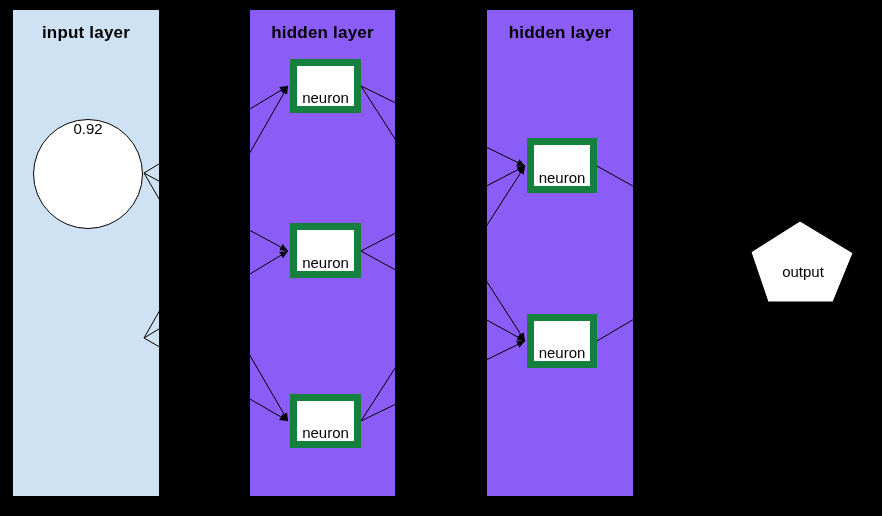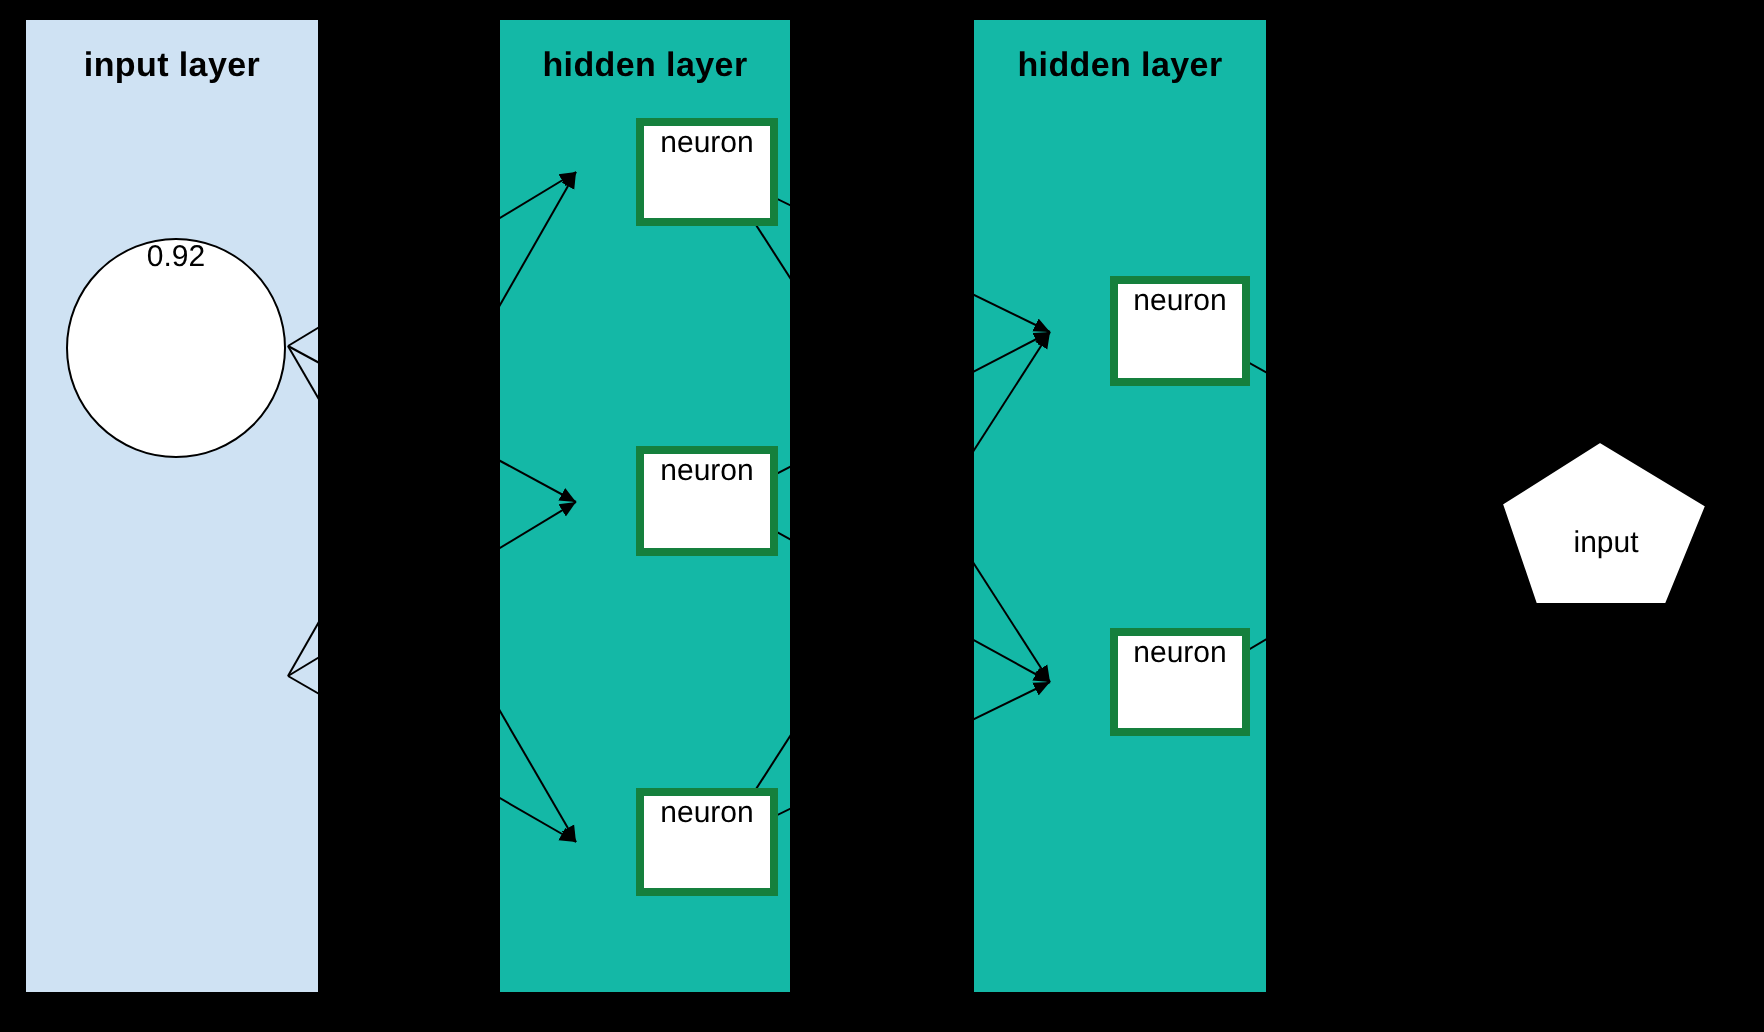--- a/index.html
+++ b/index.html
@@ -9,21 +9,21 @@
   }
   #canvas {
     position: relative;
     width: 882px; height: 516px;
     background: #000;
     overflow: hidden;
   }
   .panel {
     position: absolute;
     top: 10px; height: 486px;
-    background: #14b8a6;
+    background: #8b5cf6;
   }
   .panel.input { background: #cfe2f3; }
   .layer-title {
     position: absolute;
     top: 13px; left: 0; width: 100%;
     text-align: center;
     font-size: 17px; font-weight: bold; color: #000;
     letter-spacing: 0.2px;
   }
   .node-circle {
@@ -31,25 +31,24 @@
     background: #fff;
     border: 1px solid #000;
     border-radius: 50%;
     display: flex; justify-content: center;
     font-size: 15px; color: #000;
     box-sizing: border-box;
   }
   .node-rect {
     position: absolute;
     background: #fff;
-    border: 4px solid #15803d;
-    display: flex; align-items: flex-start; justify-content: center;
+    border: 7px solid #15803d;
+    display: flex; align-items: flex-end; justify-content: center;
     font-size: 15px; color: #000;
     box-sizing: border-box;
-    margin-left: 28px;
   }
   .node-label-overlay {
     position: absolute;
     text-align: center;
     font-size: 15px; color: #000;
   }
   #edges {
     position: absolute;
     left: 0; top: 0;
     pointer-events: none;
@@ -116,15 +115,15 @@
     <span>neuron</span>
   </div>
 
   <div class="node-rect" style="left:527px; top:138px; width:70px; height:55px;">
     <span>neuron</span>
   </div>
   <div class="node-rect" style="left:527px; top:314px; width:70px; height:54px;">
     <span>neuron</span>
   </div>
 
-  <div class="node-label-overlay" style="left:765px; top:263px; width:76px;">input</div>
+  <div class="node-label-overlay" style="left:765px; top:263px; width:76px;">output</div>
 
 </div>
 
 </body></html>

